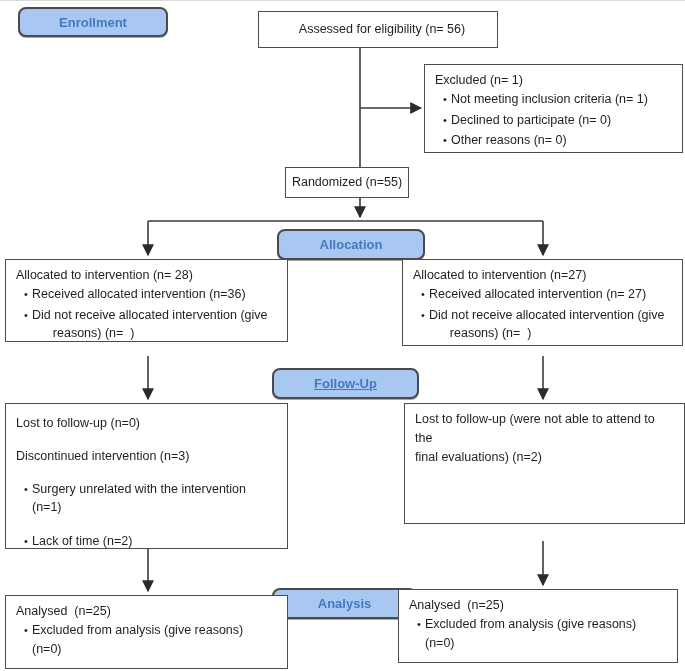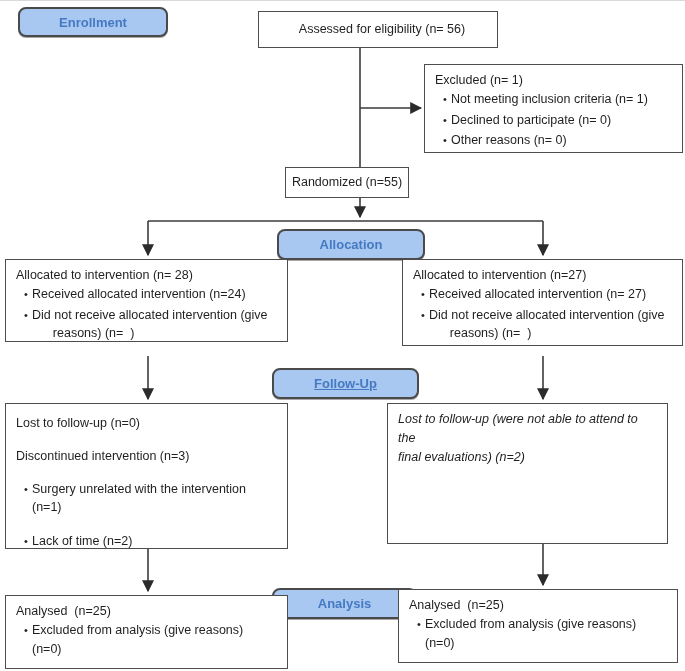--- a/index.html
+++ b/index.html
@@ -32,21 +32,21 @@
   #badge-allocation { left:265px; top:228px; width:144px; height:27px;margin-left:12px; }
   #badge-followup   { left:272px; top:367px; width:143px; height:27px;text-decoration:underline; }
   #badge-analysis   { left:272px; top:587px; width:141px; height:27px; }
 
   #box-assessed   { left:258px; top:10px;  width:240px; height:37px;padding-left:8px; }
   #box-excluded   { left:424px; top:63px;  width:259px; height:89px; }
   #box-randomized { left:285px; top:166px; width:124px; height:31px; }
   #box-alloc-left  { left:5px;   top:258px; width:283px; height:83px; }
   #box-alloc-right { left:402px; top:258px; width:281px; height:87px; }
   #box-fu-left     { left:5px;   top:402px; width:283px; height:146px; }
-  #box-fu-right    { left:387px; top:402px; width:281px; height:141px;font-style:italic; }
+  #box-fu-right    { left:404px; top:402px; width:281px; height:121px; }
   #box-an-left     { left:5px;   top:594px; width:283px; height:74px; }
   #box-an-right    { left:398px; top:588px; width:280px; height:74px; }
 
   #box-fu-left .t.spaced { margin:4px 0 14px 0; }
   #box-fu-left .row { margin-bottom:15px; }
 </style>
 </head>
 <body>
 
 <div class="canvas">
@@ -94,21 +94,21 @@
   <div class="box center" id="box-randomized">
     <span class="t">Randomized (n=55)</span>
   </div>
 
   <div class="badge" id="badge-allocation">Allocation</div>
 
   <div class="box pad" id="box-alloc-left">
     <div class="t">Allocated to intervention (n= 28)</div>
     <div class="row">
       <span class="blt">•</span>
-      <span class="btext">Received allocated intervention (n=24)</span>
+      <span class="btext">Received allocated intervention (n=36)</span>
     </div>
     <div class="row">
       <span class="blt">•</span>
       <span class="btext">Did not receive allocated intervention (give
       reasons) (n=  )</span>
     </div>
   </div>
 
   <div class="box pad" id="box-alloc-right">
     <div class="t">Allocated to intervention (n=27)</div>

